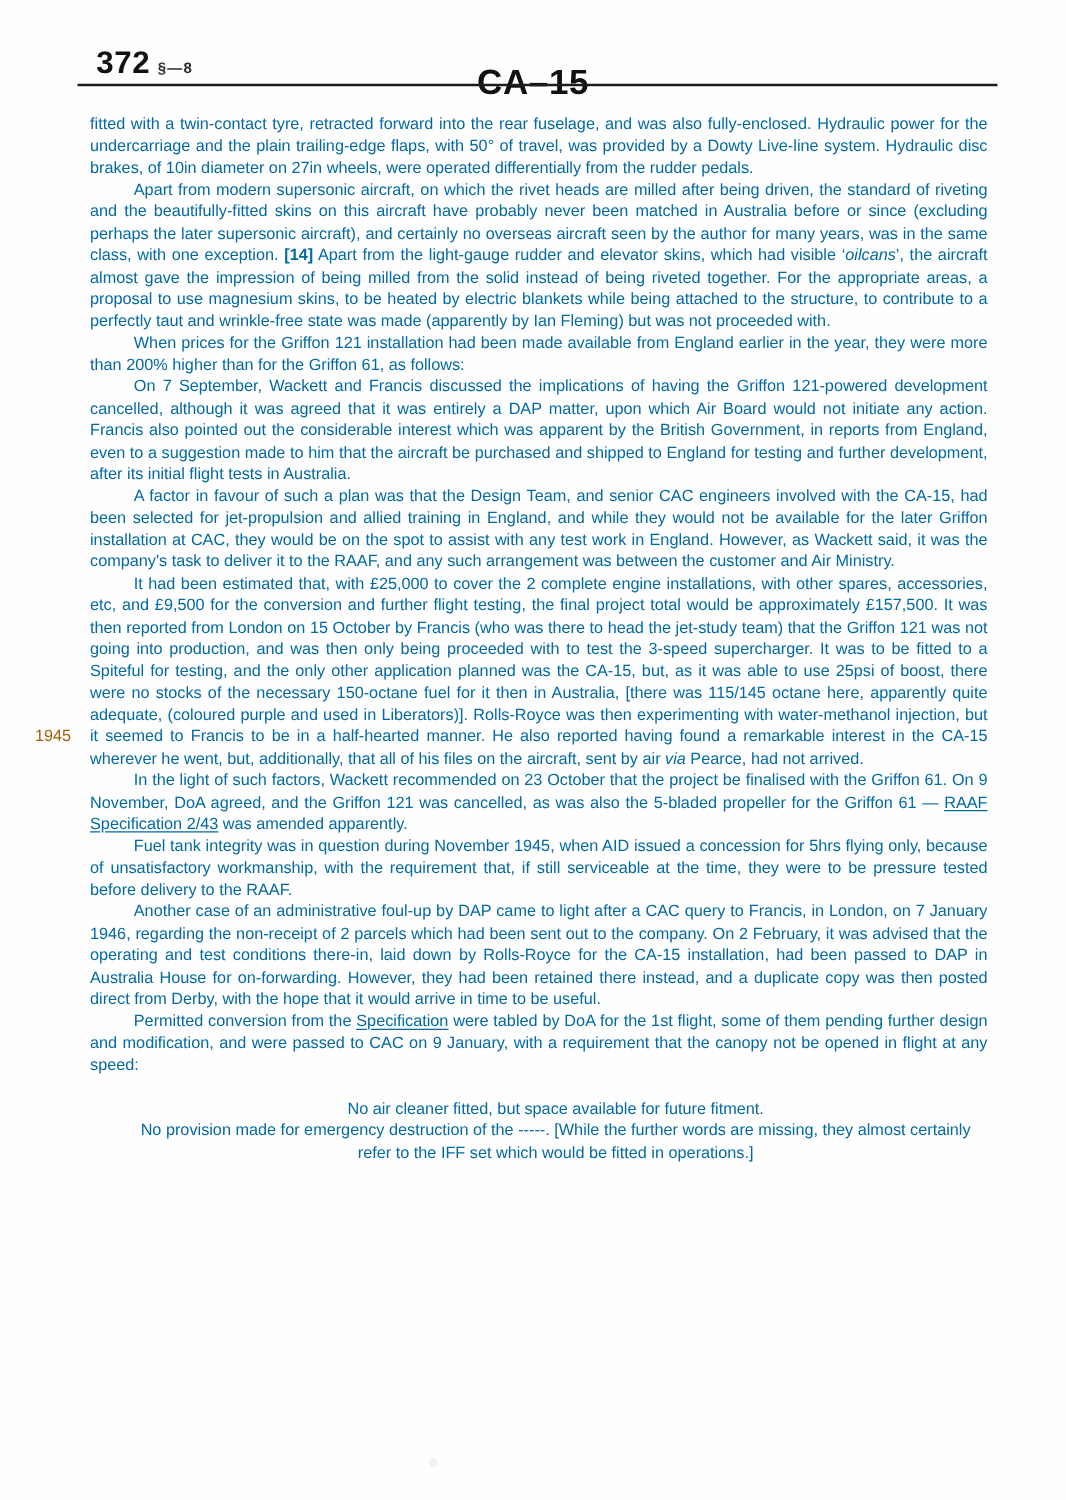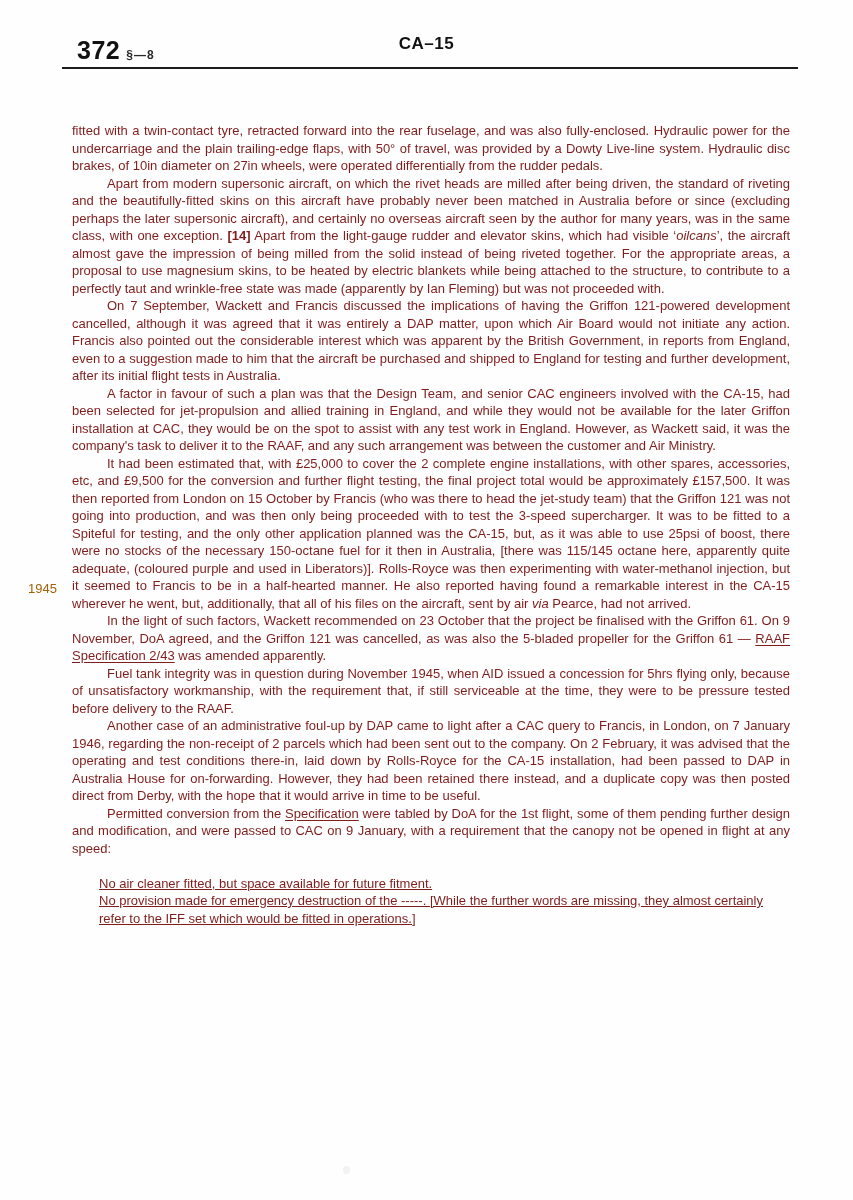--- a/index.html
+++ b/index.html
@@ -32,23 +32,23 @@
     letter-spacing: 1px;
     margin-left: 6px;
     vertical-align: baseline;
     color: #2a2a2a;
   }
   .header-title {
     position: absolute;
     left: 0;
     right: 0;
     top: 34px;
-    margin: 0;
+    margin: 16px;
     text-align: center;
-    font-size: 17px;
+    font-size: 28px;
     font-weight: bold;
     letter-spacing: 0.5px;
     color: #111;
   }
   .header-rule {
     position: absolute;
     left: 62px;
     top: 67px;
     width: 736px;
     height: 2px;
@@ -64,43 +64,41 @@
   }
   
   .body {
     position: absolute;
     left: 72px;
     top: 90px;
     width: 718px;
     font-size: 13px;
     line-height: 17.5px;
     text-align: justify;
-    color: #7f1d1d;
-    margin-top: 32px;
+    color: #0369a1;
   }
   .body p.para {
     margin: 0;
   }
   .body p.para.indent {
     text-indent: 35px;
   }
   .b { font-weight: bold; }
   .i { font-style: italic; }
   .u { text-decoration: underline; text-underline-offset: 2px; }
   .lines-block {
     margin: 17.5px 0 17.5px 38px;
     text-align: left;
   }
   .lines-block p {
     margin: 0;
   }
   .wrap-block {
     margin: 17.5px 0 0 27px;
-    text-align: left;
-    text-decoration: underline;
+    text-align: center;
   }
   .wrap-block p {
     margin: 0;
   }
   
   .speck {
     position: absolute;
     left: 343px;
     top: 1166px;
     width: 7px;
@@ -120,20 +118,21 @@
 
   <h1 class="header-title">CA–15</h1>
 
   <div class="header-rule"></div>
 
   <div class="margin-note">1945</div>
 
   <main class="body">
       <p class="para"><span class="">fitted with a twin-contact tyre, retracted forward into the rear fuselage, and was also fully-enclosed. Hydraulic power for the undercarriage and the plain trailing-edge flaps, with 50° of travel, was provided by a Dowty Live-line system. Hydraulic disc brakes, of 10in diameter on 27in wheels, were operated differentially from the rudder pedals.</span></p>
       <p class="para indent"><span class="">Apart from modern supersonic aircraft, on which the rivet heads are milled after being driven, the standard of riveting and the beautifully-fitted skins on this aircraft have probably never been matched in Australia before or since (excluding perhaps the later supersonic aircraft), and certainly no overseas aircraft seen by the author for many years, was in the same class, with one exception. </span><span class="b">[14]</span><span class="">  Apart from the light-gauge rudder and elevator skins, which had visible ‘</span><span class="i">oilcans</span><span class="">’, the aircraft almost gave the impression of being milled from the solid instead of being riveted together. For the appropriate areas, a proposal to use magnesium skins, to be heated by electric blankets while being attached to the structure, to contribute to a perfectly taut and wrinkle-free state was made (apparently by Ian Fleming) but was not proceeded with.</span></p>
+      <p class="para indent"><span class="">When prices for the Griffon 121 installation had been made available from England earlier in the year, they were more than 200% higher than for the Griffon 61, as follows:</span></p>
       <p class="para indent"><span class="">On 7 September, Wackett and Francis discussed the implications of having the Griffon 121-powered development cancelled, although it was agreed that it was entirely a DAP matter, upon which Air Board would not initiate any action. Francis also pointed out the considerable interest which was apparent by the British Government, in reports from England, even to a suggestion made to him that the aircraft be purchased and shipped to England for testing and further development, after its initial flight tests in Australia.</span></p>
       <p class="para indent"><span class="">A factor in favour of such a plan was that the Design Team, and senior CAC engineers involved with the CA-15, had been selected for jet-propulsion and allied training in England, and while they would not be available for the later Griffon installation at CAC, they would be on the spot to assist with any test work in England. However, as Wackett said, it was the company's task to deliver it to the RAAF, and any such arrangement was between the customer and Air Ministry.</span></p>
       <p class="para indent"><span class="">It had been estimated that, with £25,000 to cover the 2 complete engine installations, with other spares, accessories, etc, and £9,500 for the conversion and further flight testing, the final project total would be approximately £157,500. It was then reported from London on 15 October by Francis (who was there to head the jet-study team) that the Griffon 121 was not going into production, and was then only being proceeded with to test the 3-speed supercharger. It was to be fitted to a Spiteful for testing, and the only other application planned was the CA-15, but, as it was able to use 25psi of boost, there were no stocks of the necessary 150-octane fuel for it then in Australia, [there was 115/145 octane here, apparently quite adequate, (coloured purple and used in Liberators)]. Rolls-Royce was then experimenting with water-methanol injection, but it seemed to Francis to be in a half-hearted manner. He also reported having found a remarkable interest in the CA-15 wherever he went, but, additionally, that all of his files on the aircraft, sent by air </span><span class="i">via</span><span class=""> Pearce, had not arrived.</span></p>
       <p class="para indent"><span class="">In the light of such factors, Wackett recommended on 23 October that the project be finalised with the Griffon 61. On 9 November, DoA agreed, and the Griffon 121 was cancelled, as was also the 5-bladed propeller for the Griffon 61 — </span><span class="u">RAAF Specification 2/43</span><span class=""> was amended apparently.</span></p>
       <p class="para indent"><span class="">Fuel tank integrity was in question during November 1945, when AID issued a concession for 5hrs flying only, because of unsatisfactory workmanship, with the requirement that, if still serviceable at the time, they were to be pressure tested before delivery to the RAAF.</span></p>
       <p class="para indent"><span class="">Another case of an administrative foul-up by DAP came to light after a CAC query to Francis, in London, on 7 January 1946, regarding the non-receipt of 2 parcels which had been sent out to the company. On 2 February, it was advised that the operating and test conditions there-in, laid down by Rolls-Royce for the CA-15 installation, had been passed to DAP in Australia House for on-forwarding. However, they had been retained there instead, and a duplicate copy was then posted direct from Derby, with the hope that it would arrive in time to be useful.</span></p>
       <p class="para indent"><span class="">Permitted conversion from the </span><span class="u">Specification</span><span class=""> were tabled by DoA for the 1st flight, some of them pending further design and modification, and were passed to CAC on 9 January, with a requirement that the canopy not be opened in flight at any speed:</span></p>
       <div class="wrap-block">
         <p>No air cleaner fitted, but space available for future fitment.</p>
         <p>No provision made for emergency destruction of the -----. [While the further words are missing, they almost certainly refer to the IFF set which would be fitted in operations.]</p>

